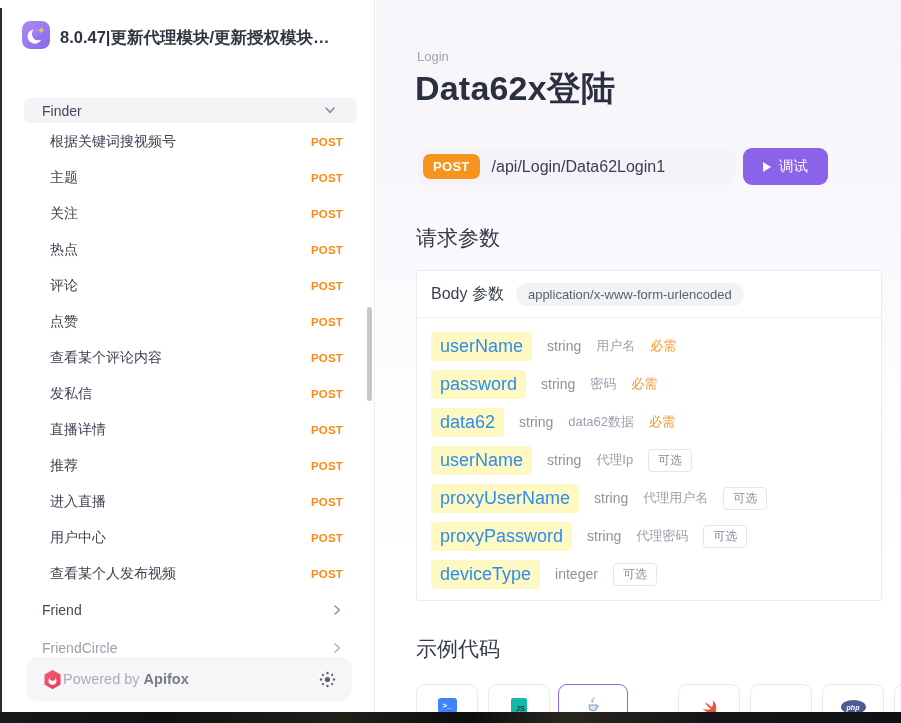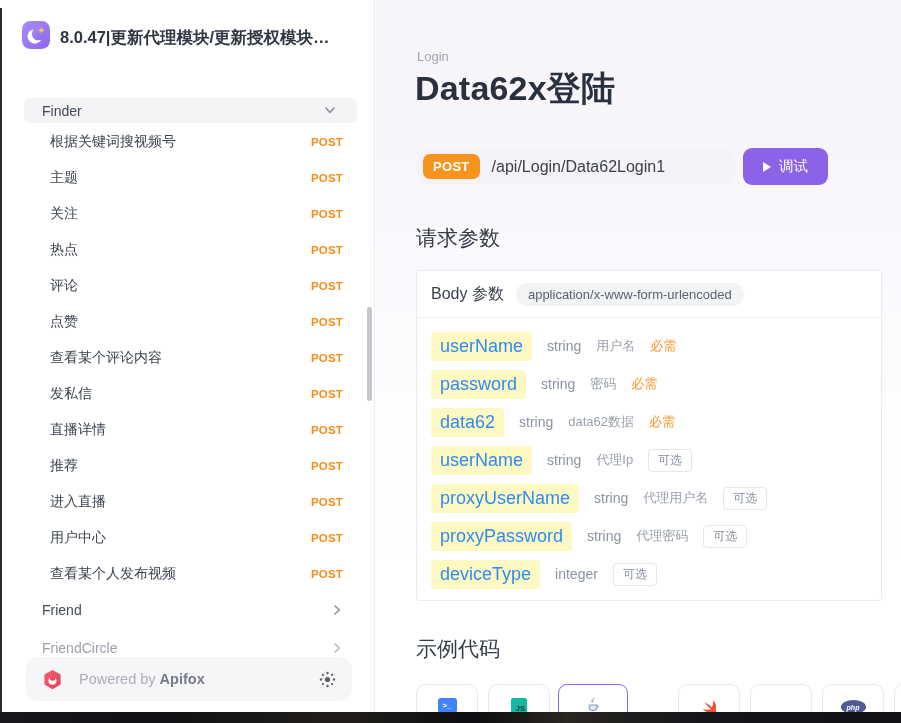--- a/index.html
+++ b/index.html
@@ -29,21 +29,21 @@
   .sb-items { position:absolute; left:0; top:124px; width:373px; }
   .sb-item { height:36px; display:flex; align-items:center; justify-content:space-between;
     padding:0 32px 0 48px; cursor:pointer;gap:21px; }
   .sb-item .lbl { font-size:14px; color:#3c4350; }
   .sb-item .method { font-size:11.5px; font-weight:700; color:#fa8c16; letter-spacing:.2px; }
   .sb-section { height:36px; display:flex; align-items:center; justify-content:space-between;
     padding:0 34px 0 40px; }
   .sb-section .lbl { font-size:14px; color:#424957; font-weight:500; }
   .sb-section.faded .lbl { color:#9ba1ac; }
   .sb-footer { position:absolute; left:24px; top:657px; width:326px; height:44px; background:#f6f6f8;
-    border-radius:12px; display:flex; align-items:center; padding:0 16px; gap:16px; z-index:5; }
+    border-radius:12px; display:flex; align-items:center; padding:0 16px; gap:0; z-index:5; }
   .sb-footer .txt { font-size:14.5px; color:#a9aeb8; }
   .sb-footer .brand { font-weight:600; color:#757c89; }
   .sb-footer .theme { margin-left:auto; cursor:pointer; display:flex; }
   .sb-scrollbar { position:absolute; right:2px; top:307px; width:5px; height:94px; border-radius:3px;
     background:#c7c7cb; }
 
   
   .main { position:absolute; left:376px; top:0; width:525px; height:712px;
     background:linear-gradient(180deg,#f7f4fa 0%,#f8f6fb 22%,#fdfcfe 55%,#ffffff 78%); }
   .breadcrumb { position:absolute; left:41px; top:49px; font-size:13px; color:#a1a6b0; }

